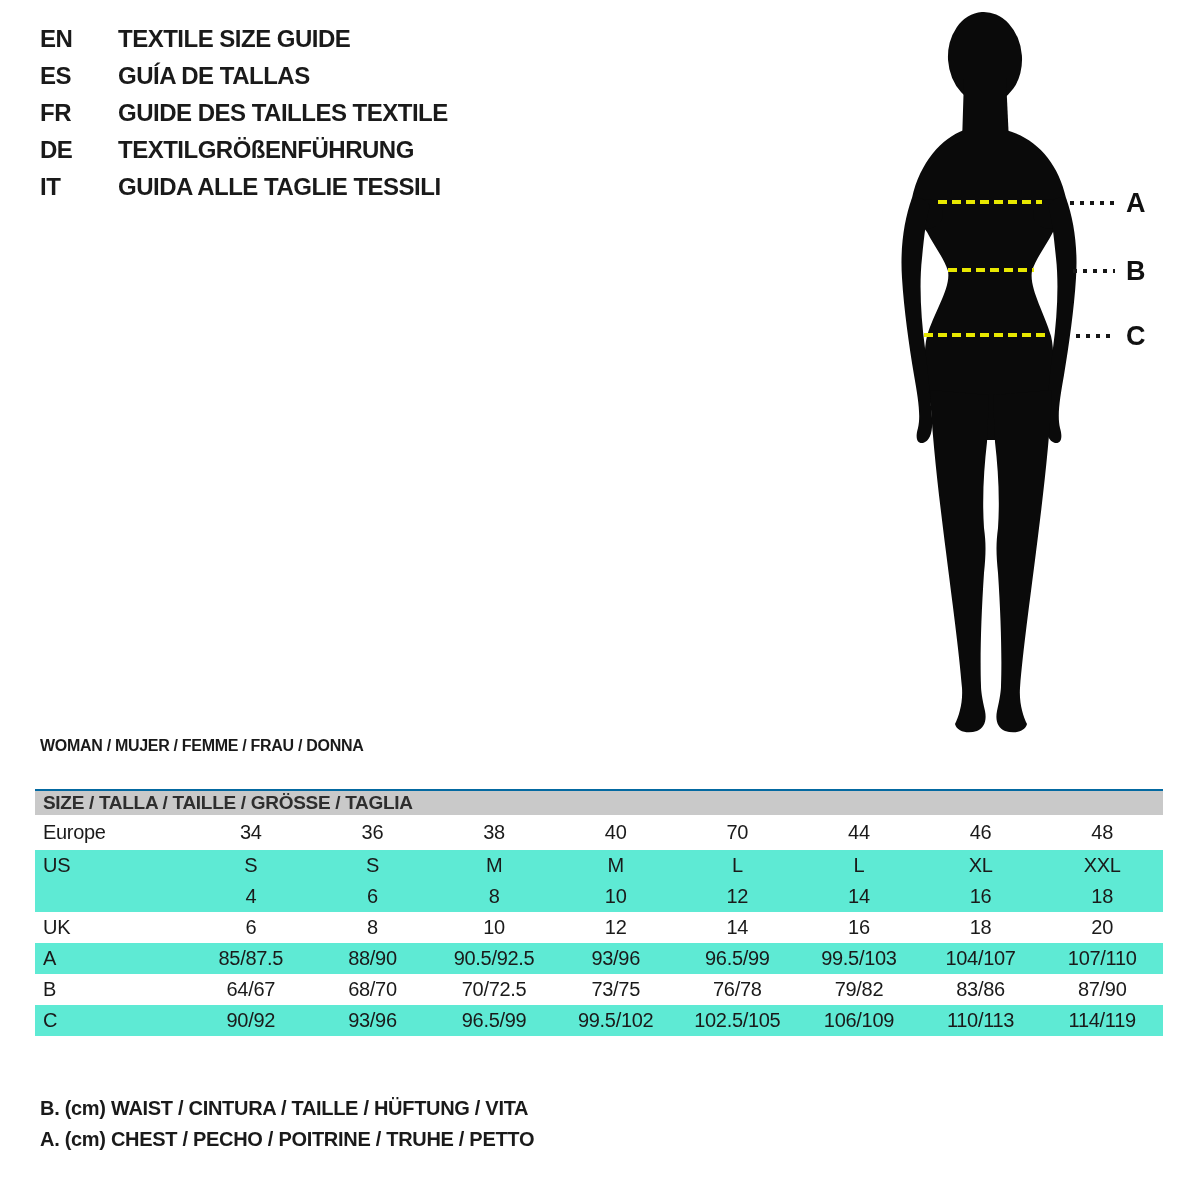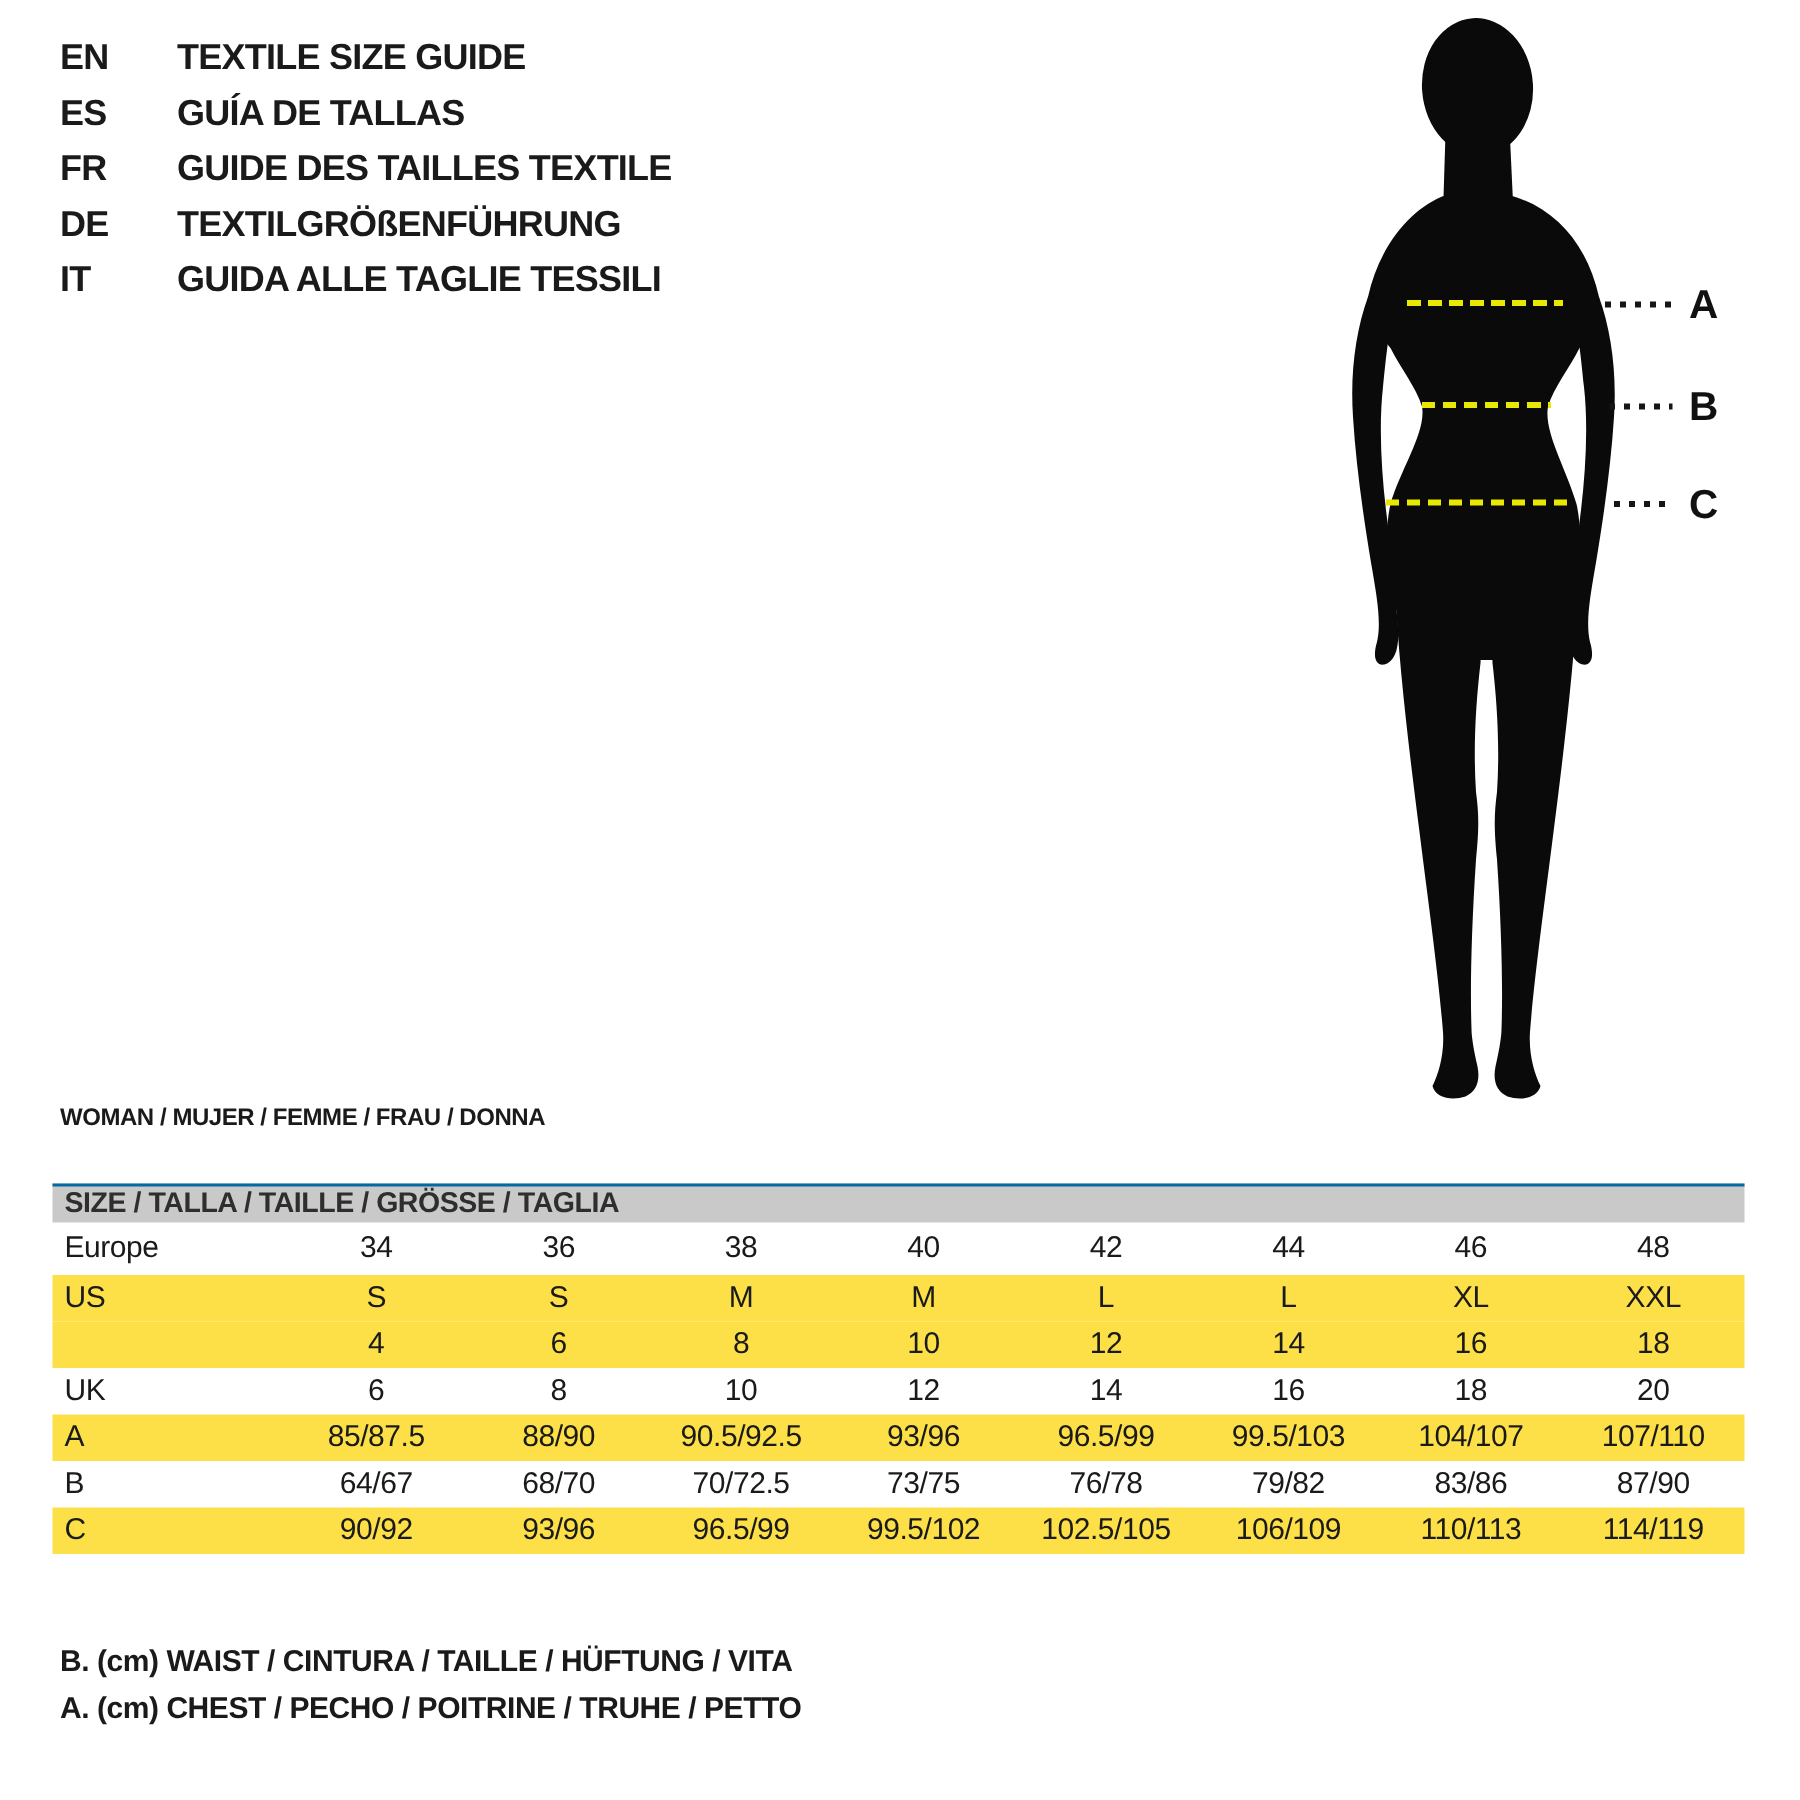--- a/index.html
+++ b/index.html
@@ -56,21 +56,21 @@
 
   
   .size-table { position:absolute; left:35px; top:789px; width:1128px; }
   .theader {
     height:26px; background:#c9c9c9; border-top:2px solid #0369a1;
     display:flex; align-items:center; padding-left:8px;
     font-weight:bold; font-size:19px; color:#2e2e2e; letter-spacing:-0.3px;
   }
   .trow { display:flex; height:31px; align-items:center; font-size:20px; }
   .trows .trow:first-child { height:35px; }
-  .trow.shade { background:#fde047; }
+  .trow.shade { background:#5eead4; }
   .tlabel { width:155px; padding-left:8px; letter-spacing:-0.3px; }
   .tcell { flex:1; text-align:center; letter-spacing:-0.3px; }
 
   
   .legend { position:absolute; left:40px; top:1093px; }
   .legend-row {
     height:31px; display:flex; align-items:center;
     font-weight:bold; font-size:20px; letter-spacing:-0.3px; white-space:nowrap;
   }
 </style>
@@ -194,21 +194,21 @@
   <div class="theader">
     <span>SIZE / TALLA / TAILLE / GRÖSSE / TAGLIA</span>
   </div>
   <div class="trows">
       <div class="trow">
         <div class="tlabel">Europe</div>
         <div class="tcell">34</div>
         <div class="tcell">36</div>
         <div class="tcell">38</div>
         <div class="tcell">40</div>
-        <div class="tcell">42</div>
+        <div class="tcell">70</div>
         <div class="tcell">44</div>
         <div class="tcell">46</div>
         <div class="tcell">48</div>
       </div>
       <div class="trow shade">
         <div class="tlabel">US</div>
         <div class="tcell">S</div>
         <div class="tcell">S</div>
         <div class="tcell">M</div>
         <div class="tcell">M</div>

